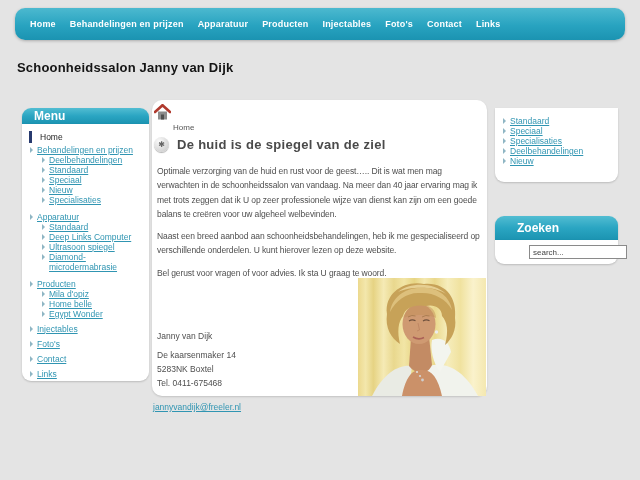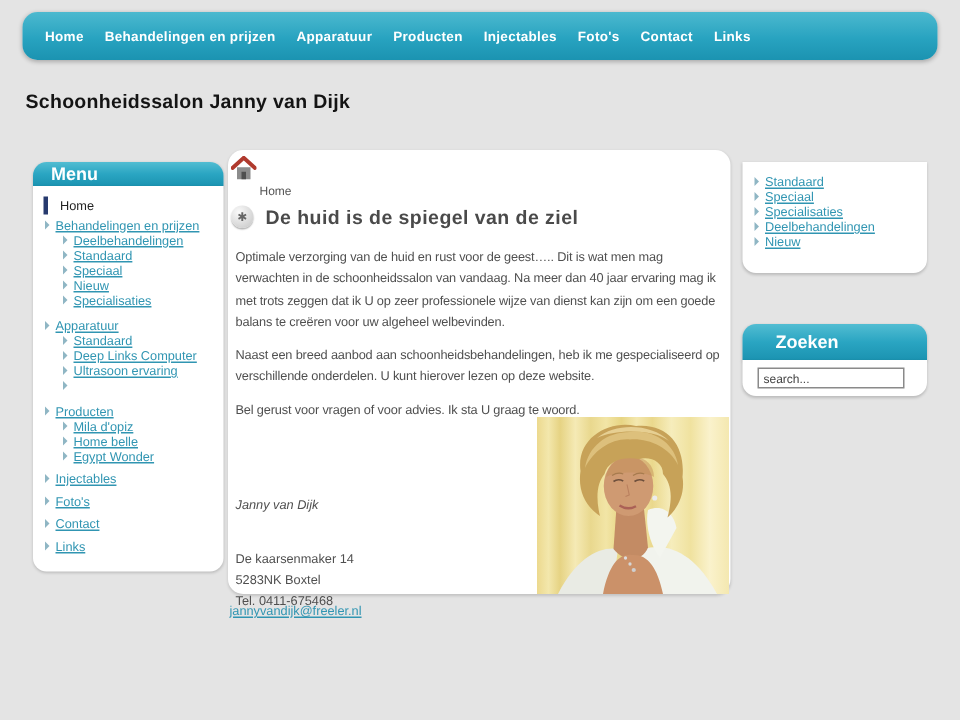--- a/index.html
+++ b/index.html
@@ -87,42 +87,42 @@
   .article-heading {
     position:absolute; left:25px; top:37px;
     font-size:13px; color:#4a4a4a; letter-spacing:.3px;text-align:center;
   }
   .paras { position:absolute; left:5px; top:64px; width:327px; }
   .paras p {
     font-size:8.5px; line-height:14.3px; color:#4f4f4f;
     letter-spacing:-.1px; margin-bottom:8px;
   }
   .addr { position:absolute; left:5px; top:229px; font-size:8.5px; color:#4f4f4f; line-height:14px; }
-  .addr .nm { margin-bottom:22px;font-style:italic; }
+  .addr .nm { margin-bottom:5px; }
   .photo { position:absolute; right:1px; bottom:0; width:128px; height:118px; }
 
   .email-link {
     position:absolute; left:153px; top:402px;
     font-size:8.5px; color:#3095b2; text-decoration:underline;
   }
 
   
   .sb-right-box1 { position:absolute; left:495px; top:108px; width:123px; }
   .sb-right-box1 .box-header { height:25px; }
   .sb-right-box1 .box-body { height:74px; overflow:hidden; padding:8px 4px 0 8px; }
   .sb-right-box1 .mi { line-height:14px; }
 
   .sb-right-box2 { position:absolute; left:495px; top:216px; width:123px; }
   .sb-right-box2 .box-header { height:24px;padding-left:22px; }
   .sb-right-box2 .box-body { height:24px; display:flex; align-items:center; padding-left:10px; }
   .search-input {
     width:98px; height:14px;
     border:1px solid #8a8a8a; background:#fff;
     font-family:"Liberation Sans", sans-serif;
-    font-size:8px; color:#444; padding-left:3px;
+    font-size:8px; color:#444; padding-left:3px;margin-left:24px;
   }
 </style>
 </head>
 <body>
 
 <div class="topnav">
   <a>Home</a>
   <a>Behandelingen en prijzen</a>
   <a>Apparatuur</a>
   <a>Producten</a>
@@ -175,24 +175,25 @@
     <div class="mi lvl2">
       <span class="blt"></span>
       <a>Standaard</a>
     </div>
     <div class="mi lvl2">
       <span class="blt"></span>
       <a>Deep Links Computer</a>
     </div>
     <div class="mi lvl2">
       <span class="blt"></span>
-      <a>Ultrasoon ervaring</a>
-    </div>
-    <div class="mi lvl2">
-      <span class="blt"></span>
+      <a>Ultrasoon spiegel</a>
+    </div>
+    <div class="mi lvl2">
+      <span class="blt"></span>
+      <a>Diamond-microdermabrasie</a>
     </div>
 
     <div class="mi lvl1 grp">
       <span class="blt"></span>
       <a>Producten</a>
     </div>
     <div class="mi lvl2">
       <span class="blt"></span>
       <a>Mila d'opiz</a>
     </div>

